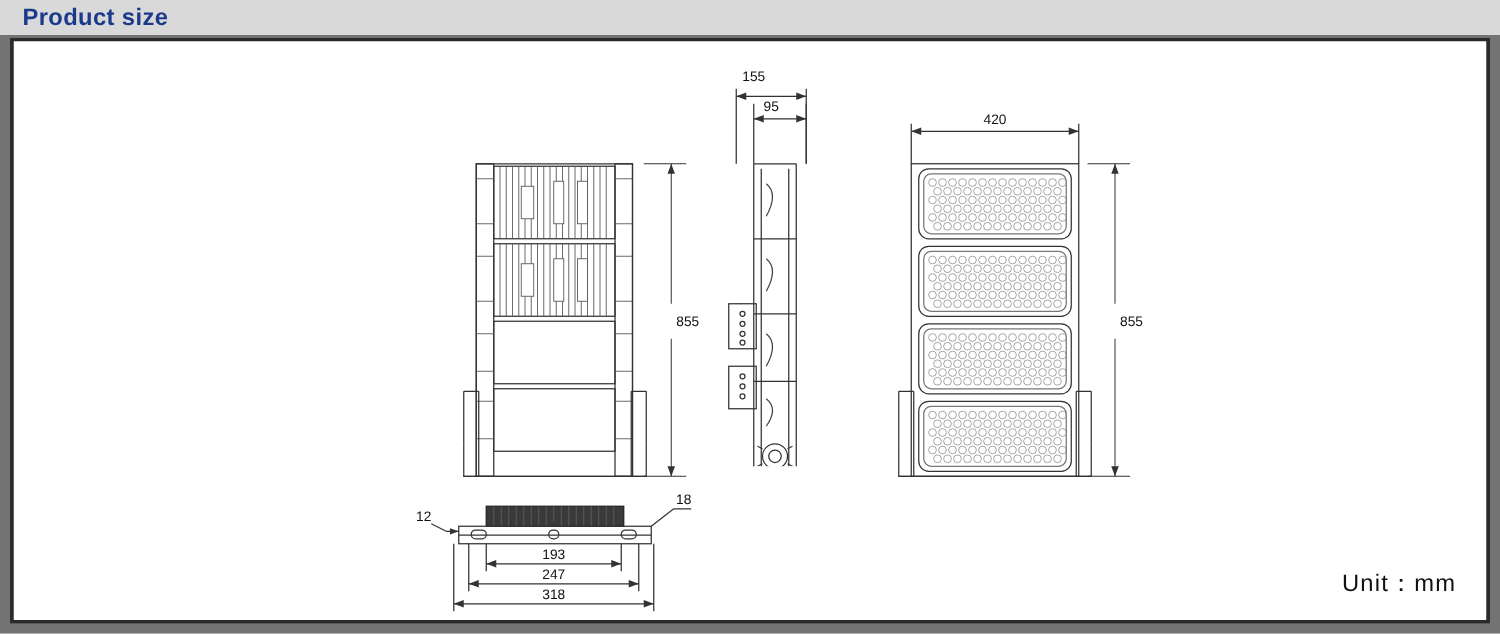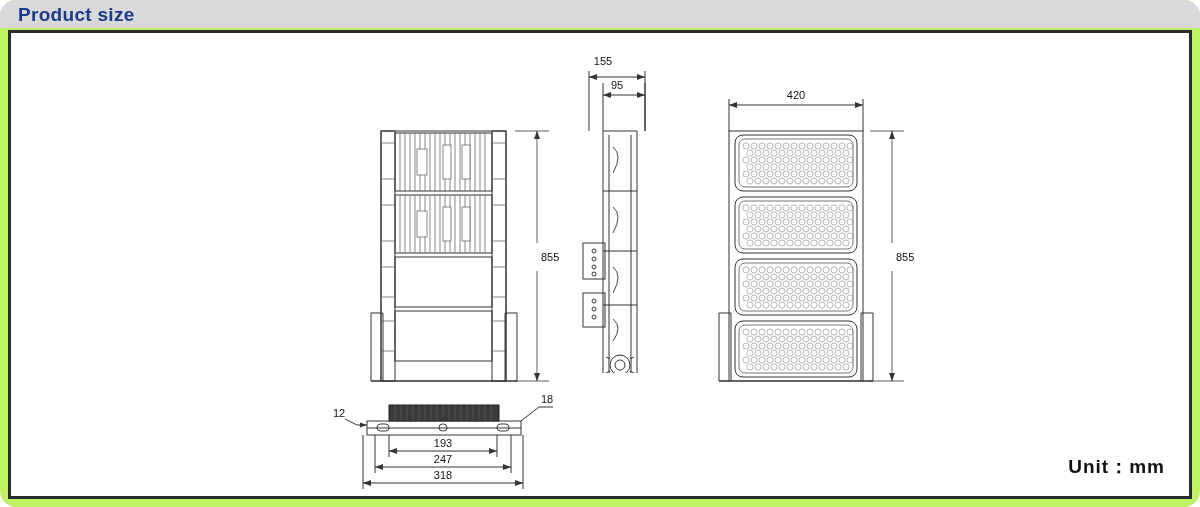--- a/index.html
+++ b/index.html
@@ -7,23 +7,22 @@
     padding: 0;
     background: #ffffff;
   }
   body {
     font-family: "Liberation Sans", sans-serif;
   }
   #page {
     position: relative;
     width: 1200px;
     height: 507px;
-    background: #bef264;
+    background: #737373;
     overflow: hidden;
-    border-radius: 16px;
   }
   
   #header-bar {
     position: absolute;
     left: 0;
     top: 0;
     width: 1200px;
     height: 28px;
     background: #d9d9d9;
   }
@@ -45,21 +44,21 @@
     height: 469px;
     border: 3px solid #2b2b2b;
     box-sizing: border-box;
     background: #ffffff;
   }
   #unit-label {
     position: absolute;
     right: 24px;
     bottom: 16px;
     font-size: 19px;
-    font-weight: bold;
+    font-weight: normal;
     color: #111111;
     letter-spacing: 1px;
   }
   svg.draw {
     position: absolute;
     left: 0;
     top: 0;
   }
   .dim-text {
     font-family: "Liberation Sans", sans-serif;

